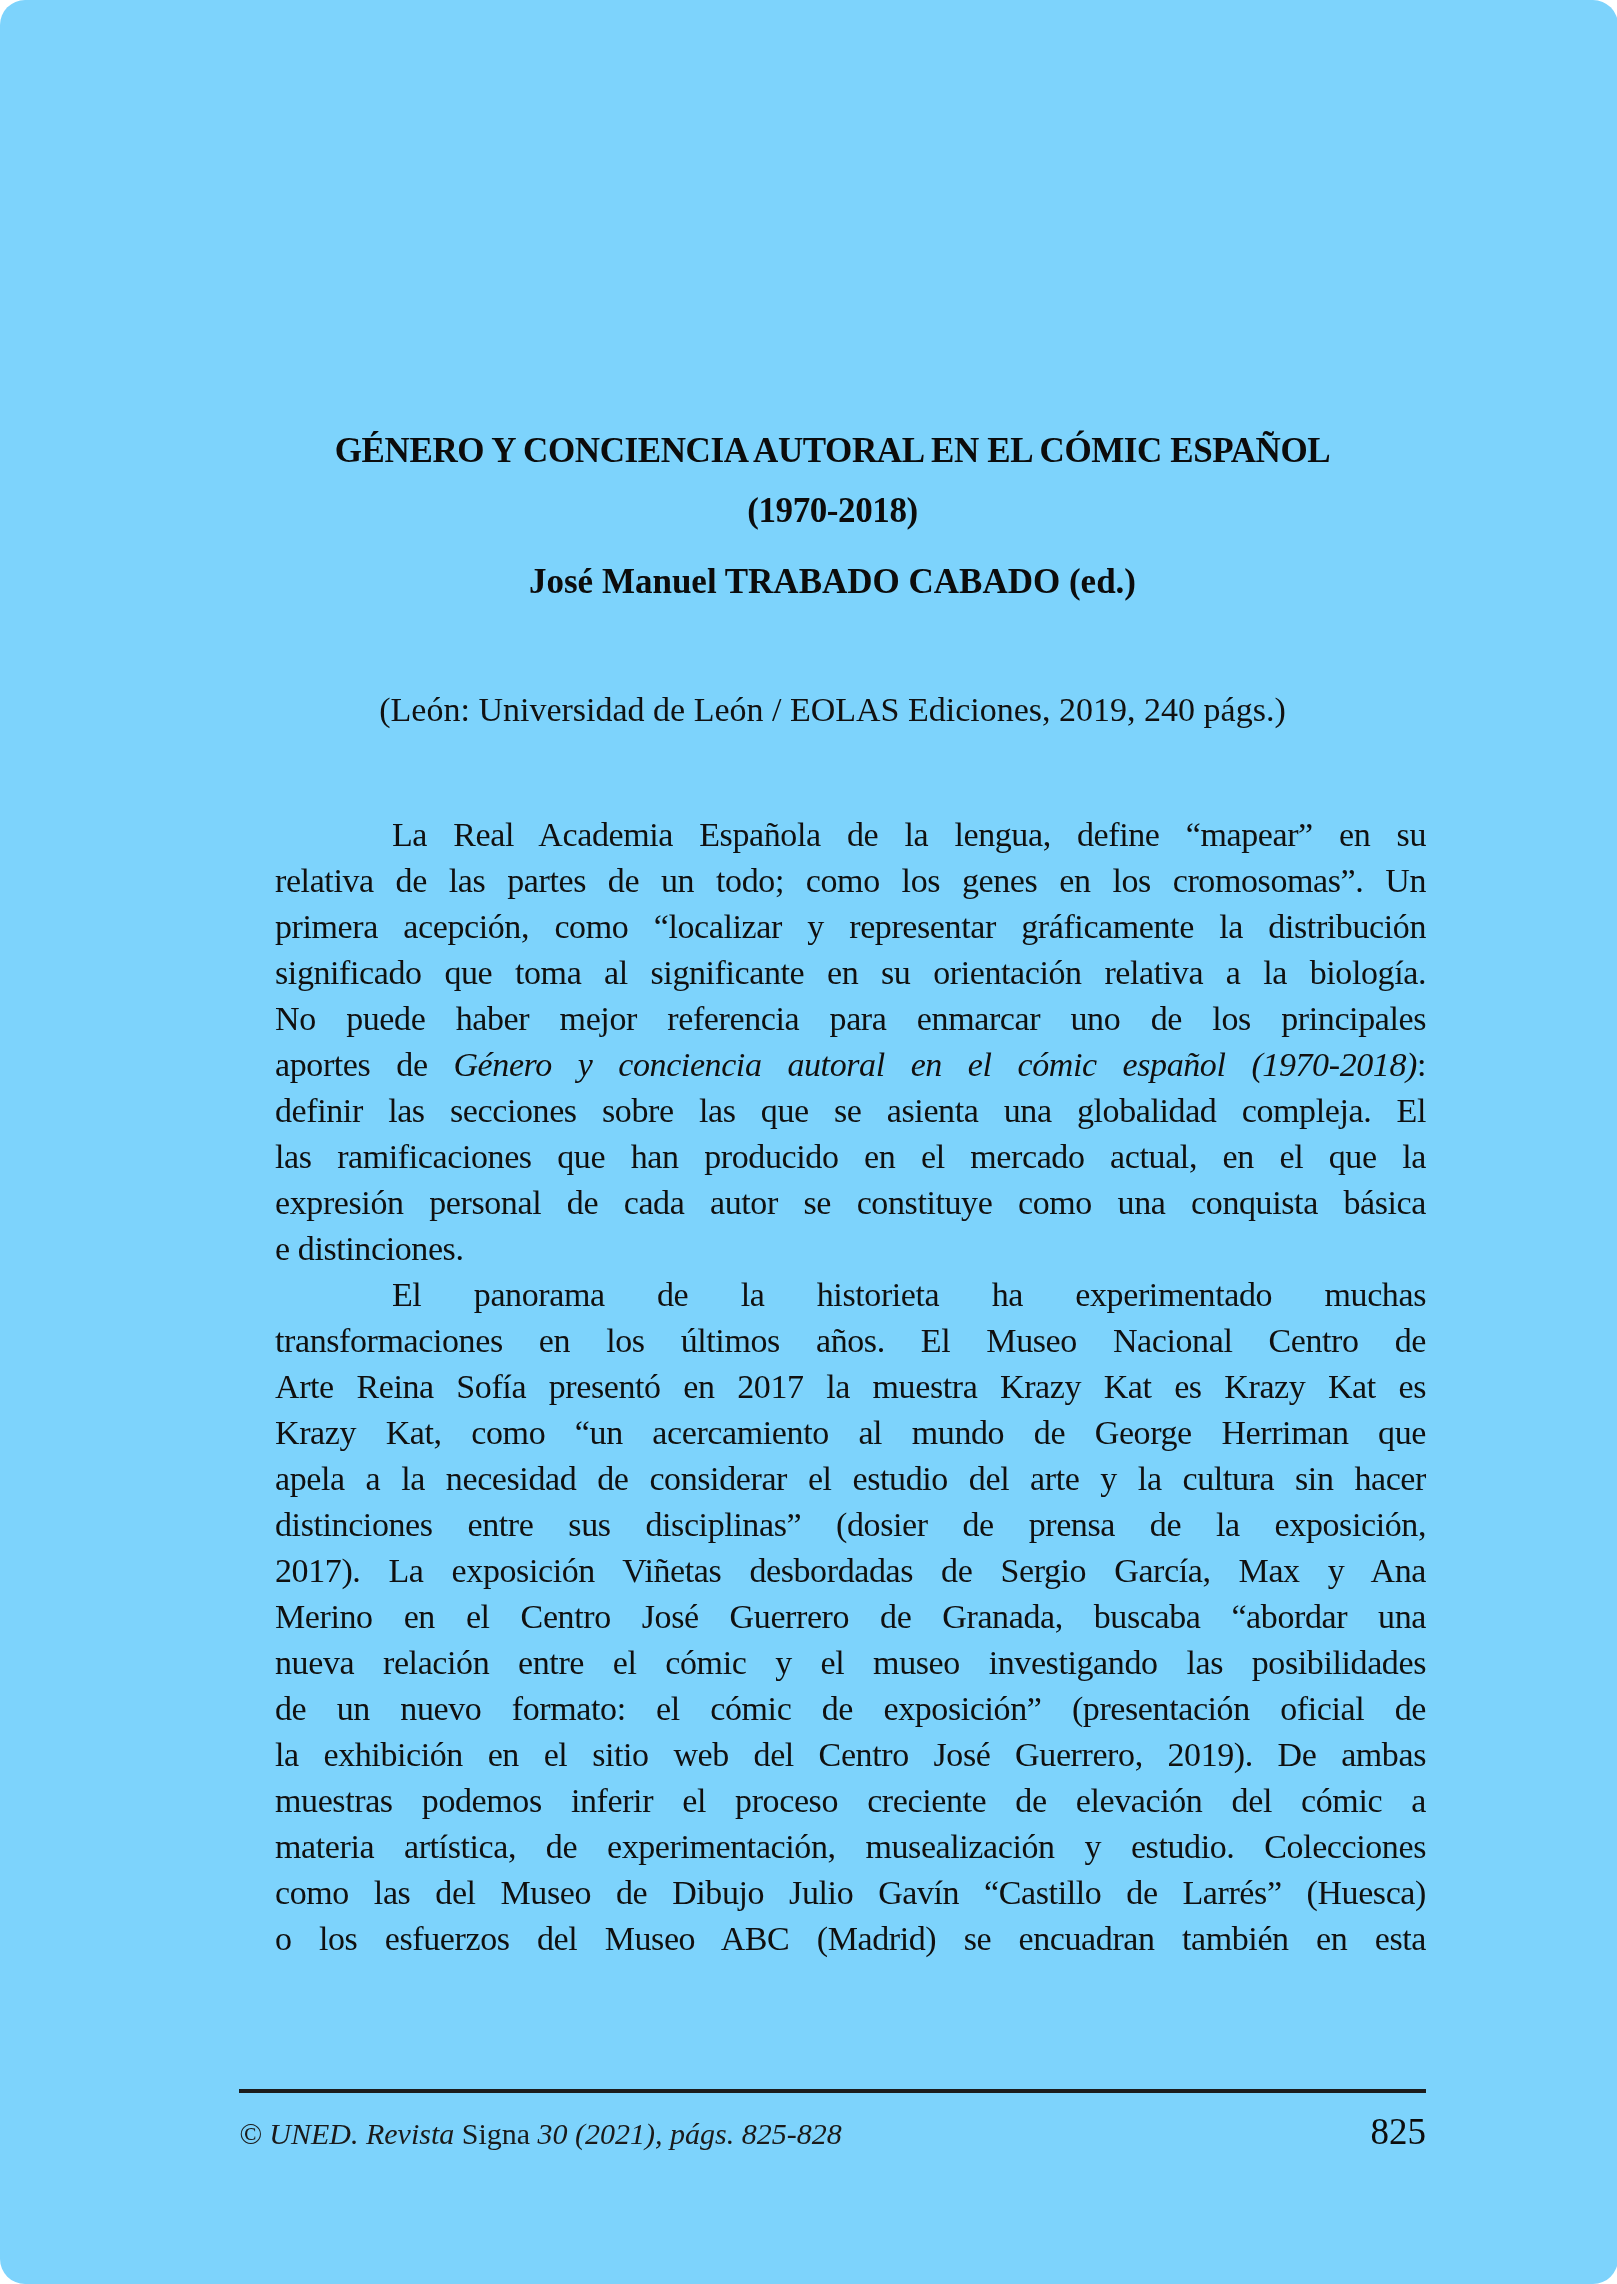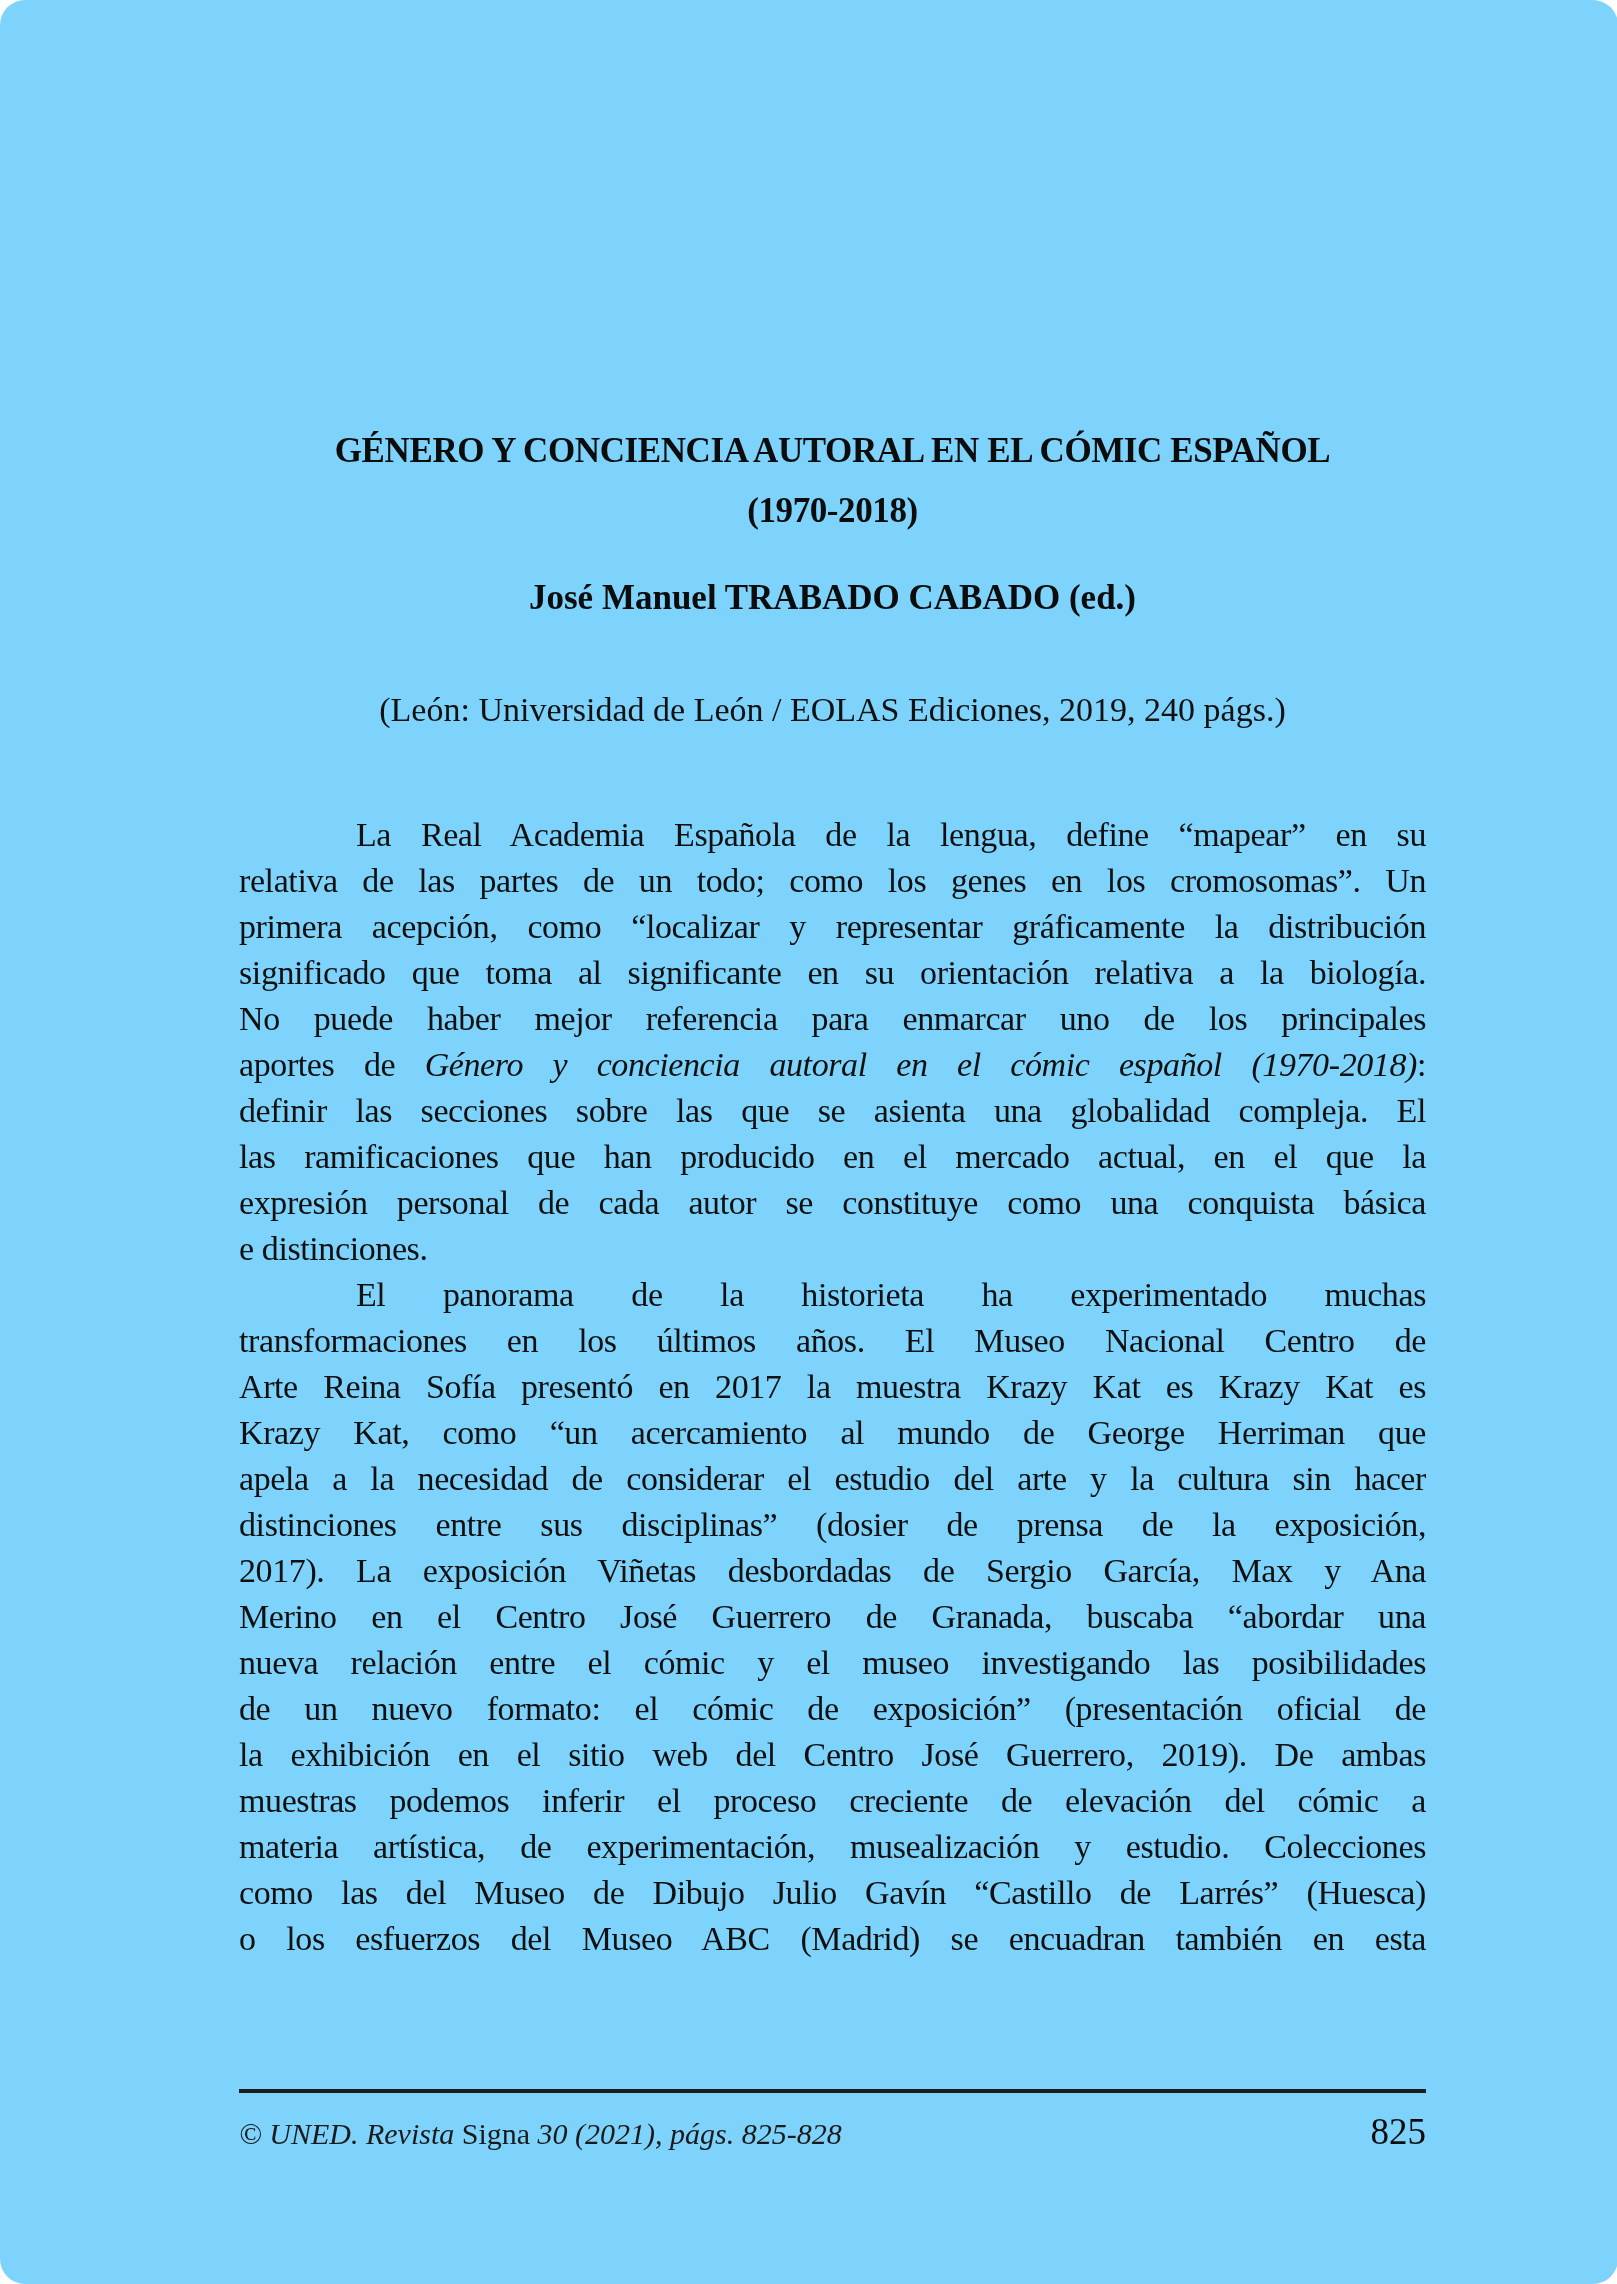--- a/index.html
+++ b/index.html
@@ -30,21 +30,21 @@
     width: 100%;
     text-align: center;
     font-weight: bold;
     font-size: 35px;
     line-height: 60px;
     letter-spacing: -0.4px;
     color: #0c0c0c;
   }
   .author-line {
     position: absolute;
-    top: 578px;
+    top: 562px;
     left: 0;
     width: 100%;
     text-align: center;
     font-weight: bold;
     font-size: 35px;
     color: #0c0c0c;
   }
   .publication-line {
     position: absolute;
     top: 691px;
@@ -63,20 +63,21 @@
     letter-spacing: -0.4px;
     color: #101010;
   }
   .body-line {
     height: 46px;
     line-height: 46px;
     text-align: justify;
     text-align-last: justify;
     overflow: hidden;
     white-space: normal;
+    margin-left: 36px;
   }
   
   .body-line::after {
     content: "";
     display: inline-block;
     width: 100%;
     height: 0;
   }
   .body-line.indent {
     padding-left: 117px;

